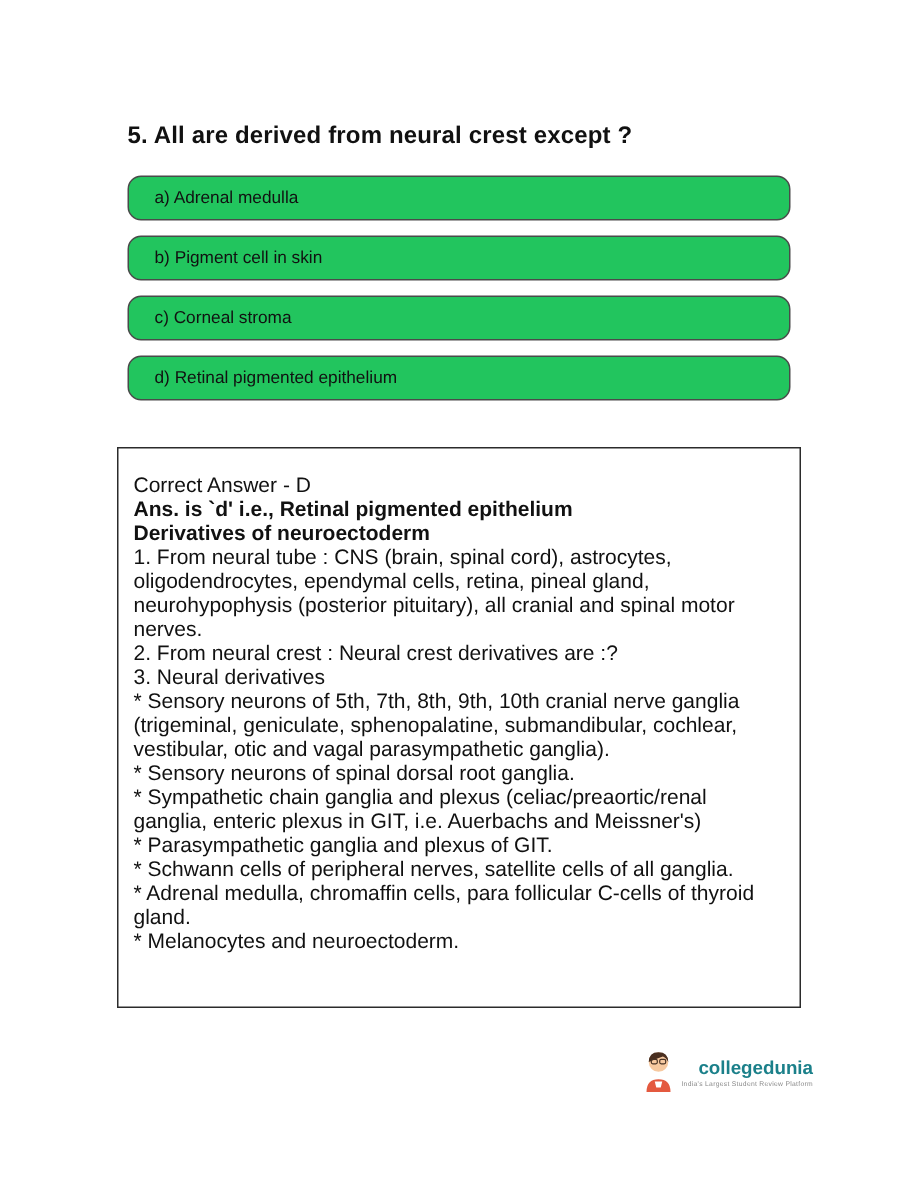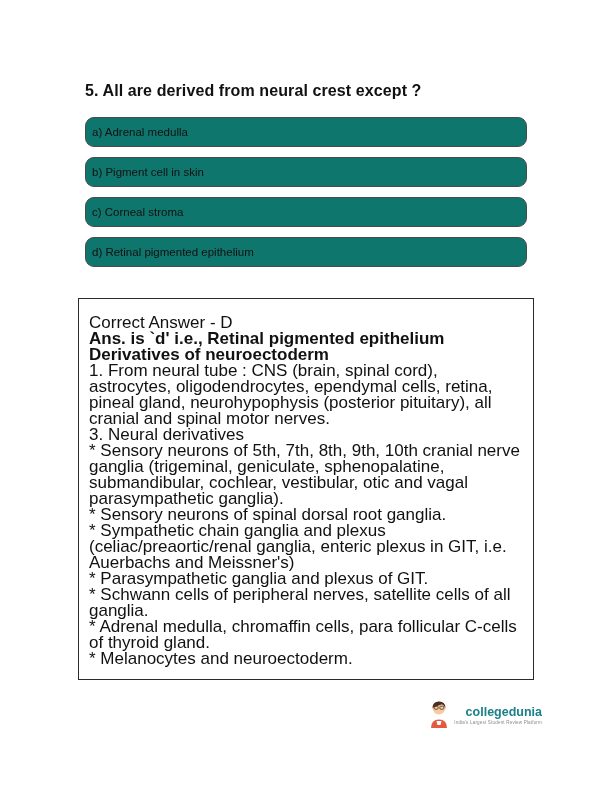--- a/index.html
+++ b/index.html
@@ -22,33 +22,33 @@
   }
 
   .options {
     position: absolute; left: 85px; top: 117px; width: 442px;
     display: flex; flex-direction: column; gap: 10px;
   }
   .option {
     height: 30px;
     border: 1px solid #4a4a4a;
     border-radius: 9px;
-    background: #0f766e;
+    background: #22c55e;
     display: flex; align-items: center;
-    padding: 0 6px;
+    padding: 0 17px;
     font-size: 11.5px; color: #111;
   }
 
   .answer-box {
     position: absolute; left: 78px; top: 298px;
     width: 456px; min-height: 374px;
     border: 1px solid #2b2b2b;
     background: #ffffff;
     padding: 16px 12px 12px 10px;
-    font-size: 17px; line-height: 16px; color: #111;
+    font-size: 14px; line-height: 16px; color: #111;
   }
   .answer-line { margin: 0; }
   .bold { font-weight: 700; }
 
   .brand {
     position: absolute; right: 70px; top: 699px;
     display: flex; align-items: flex-start; gap: 3px;
   }
   .brand-text { display: flex; flex-direction: column; padding-top: 7px; text-align: right; }
   .brand-name { font-size: 12.5px; font-weight: 700; line-height: 13px; }
@@ -66,20 +66,21 @@
     <div class="option">b) Pigment cell in skin</div>
     <div class="option">c) Corneal stroma</div>
     <div class="option">d) Retinal pigmented epithelium</div>
   </div>
 
   <div class="answer-box">
     <div class="answer-line">Correct Answer - D</div>
     <div class="answer-line bold">Ans. is `d' i.e., Retinal pigmented epithelium</div>
     <div class="answer-line bold">Derivatives of neuroectoderm</div>
     <div class="answer-line">1. From neural tube : CNS (brain, spinal cord), astrocytes, oligodendrocytes, ependymal cells, retina, pineal gland, neurohypophysis (posterior pituitary), all cranial and spinal motor nerves.</div>
+    <div class="answer-line">2. From neural crest : Neural crest derivatives are :?</div>
     <div class="answer-line">3. Neural derivatives</div>
     <div class="answer-line">* Sensory neurons of 5th, 7th, 8th, 9th, 10th cranial nerve ganglia (trigeminal, geniculate, sphenopalatine, submandibular, cochlear, vestibular, otic and vagal parasympathetic ganglia).</div>
     <div class="answer-line">* Sensory neurons of spinal dorsal root ganglia.</div>
     <div class="answer-line">* Sympathetic chain ganglia and plexus (celiac/preaortic/renal ganglia, enteric plexus in GIT, i.e. Auerbachs and Meissner's)</div>
     <div class="answer-line">* Parasympathetic ganglia and plexus of GIT.</div>
     <div class="answer-line">* Schwann cells of peripheral nerves, satellite cells of all ganglia.</div>
     <div class="answer-line">* Adrenal medulla, chromaffin cells, para follicular C-cells of thyroid gland.</div>
     <div class="answer-line">* Melanocytes and neuroectoderm.</div>
   </div>
 

